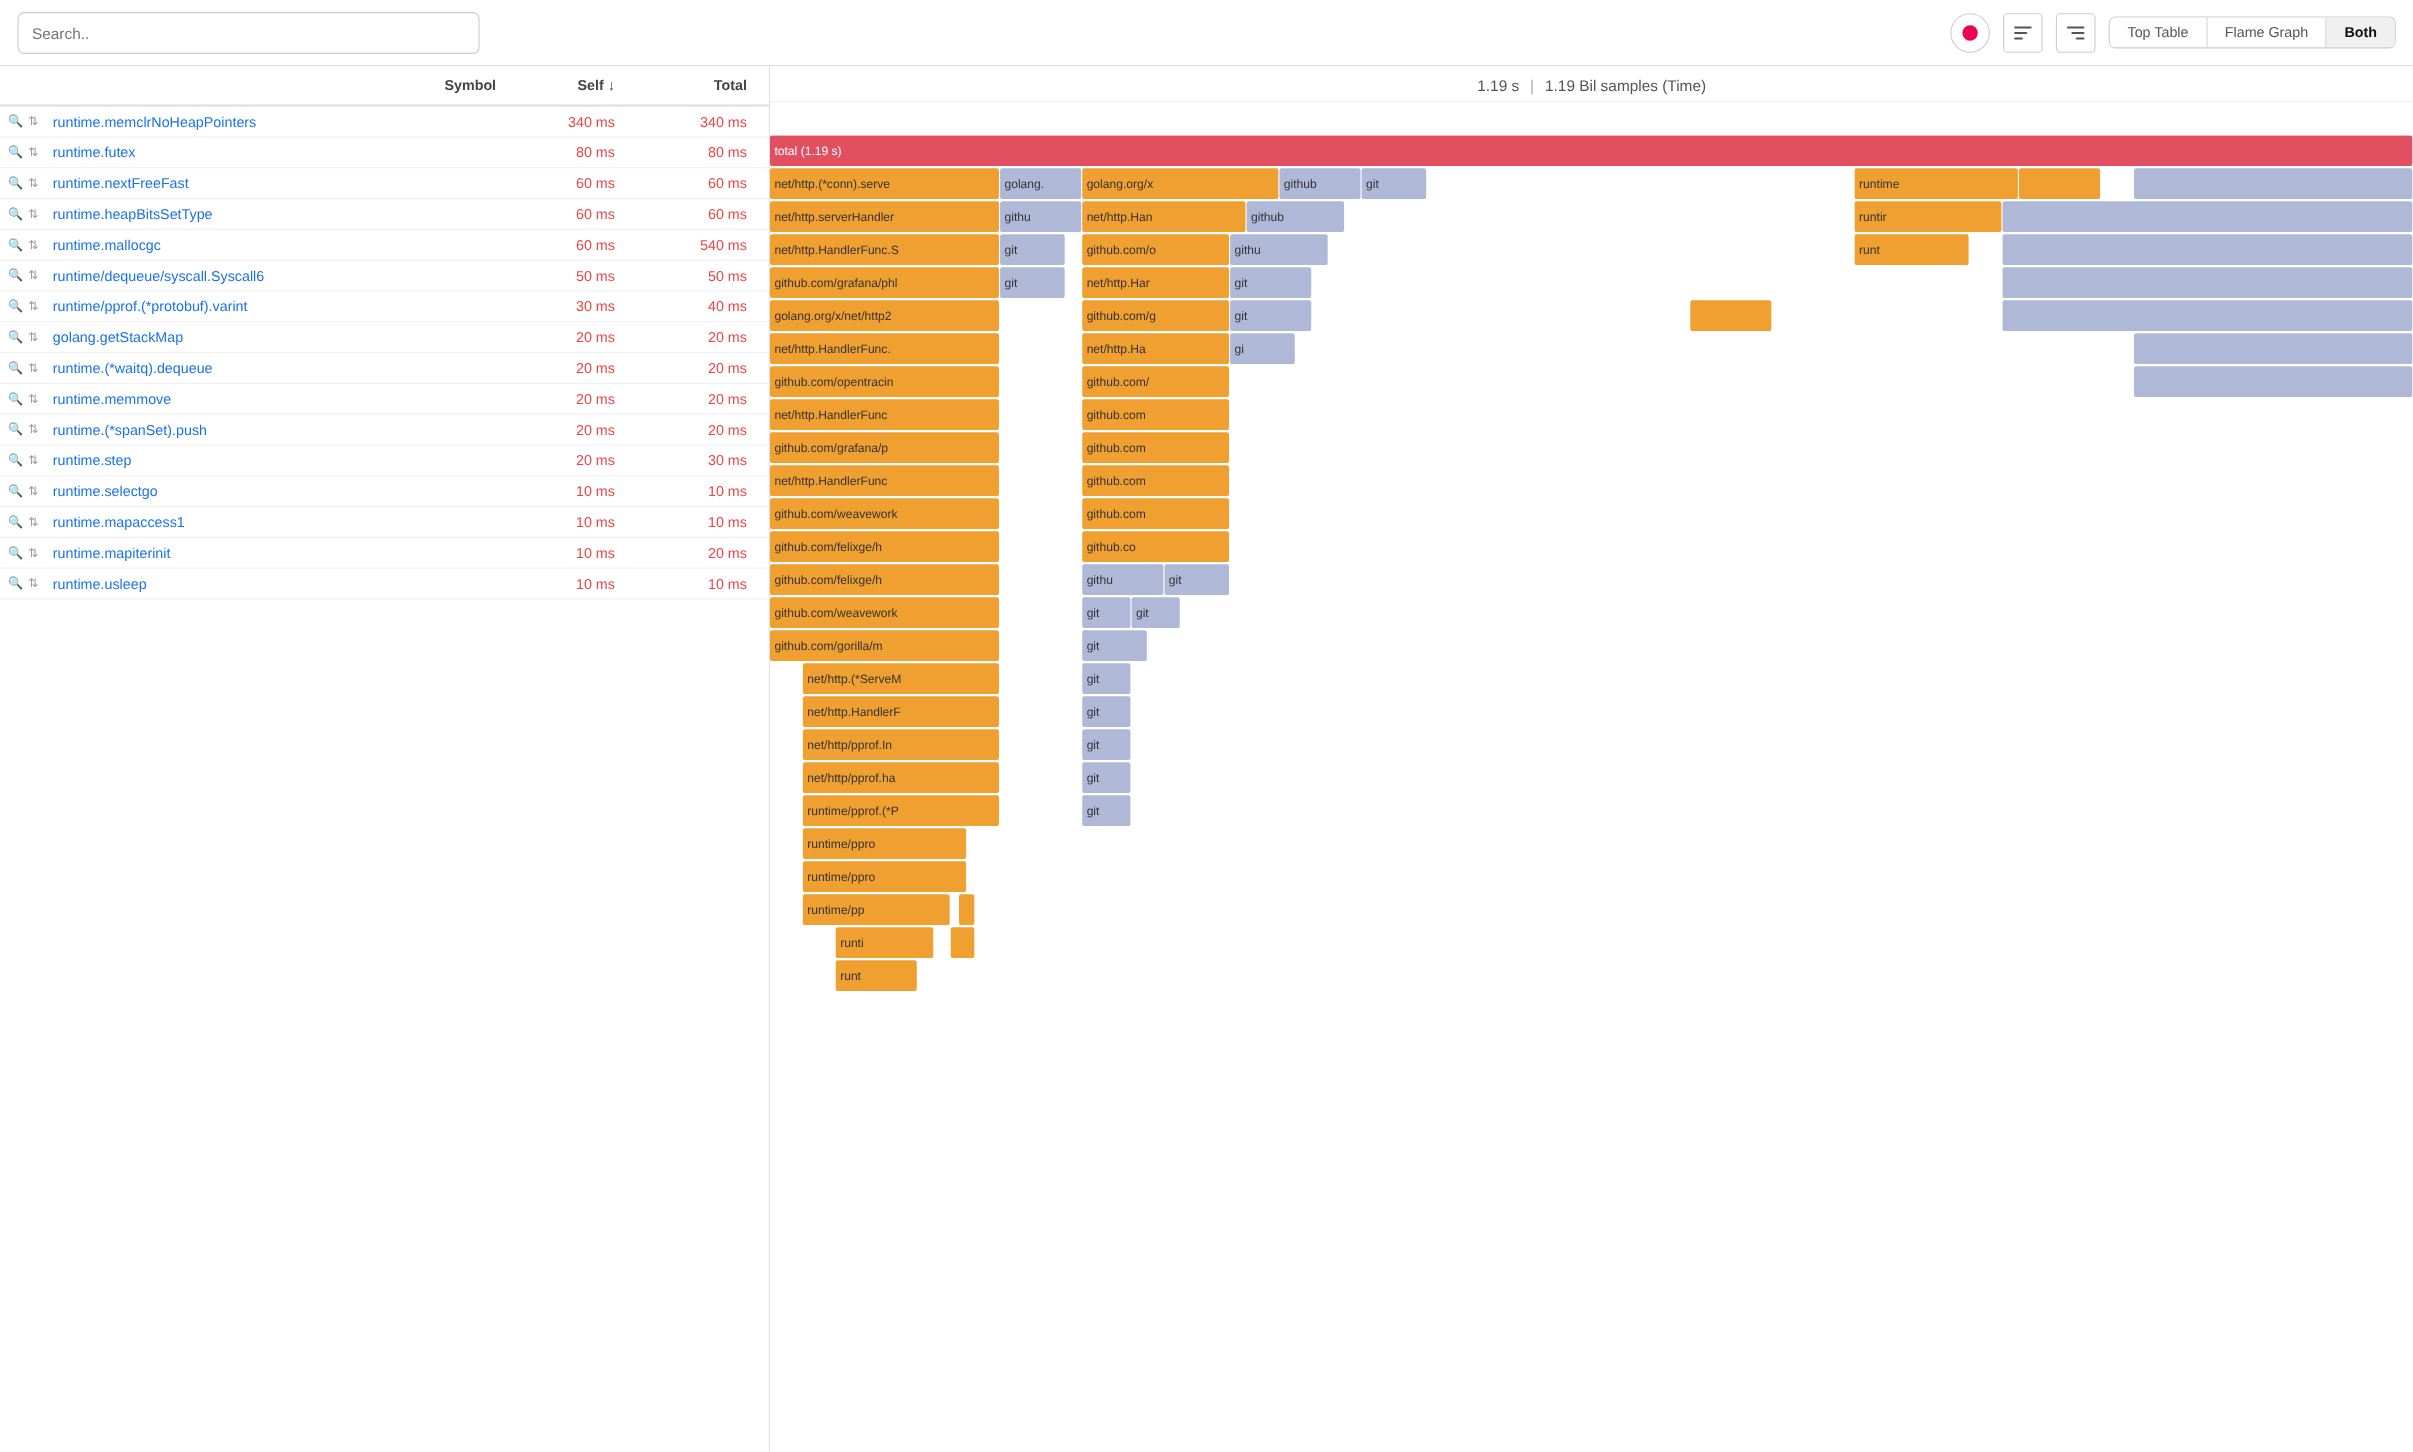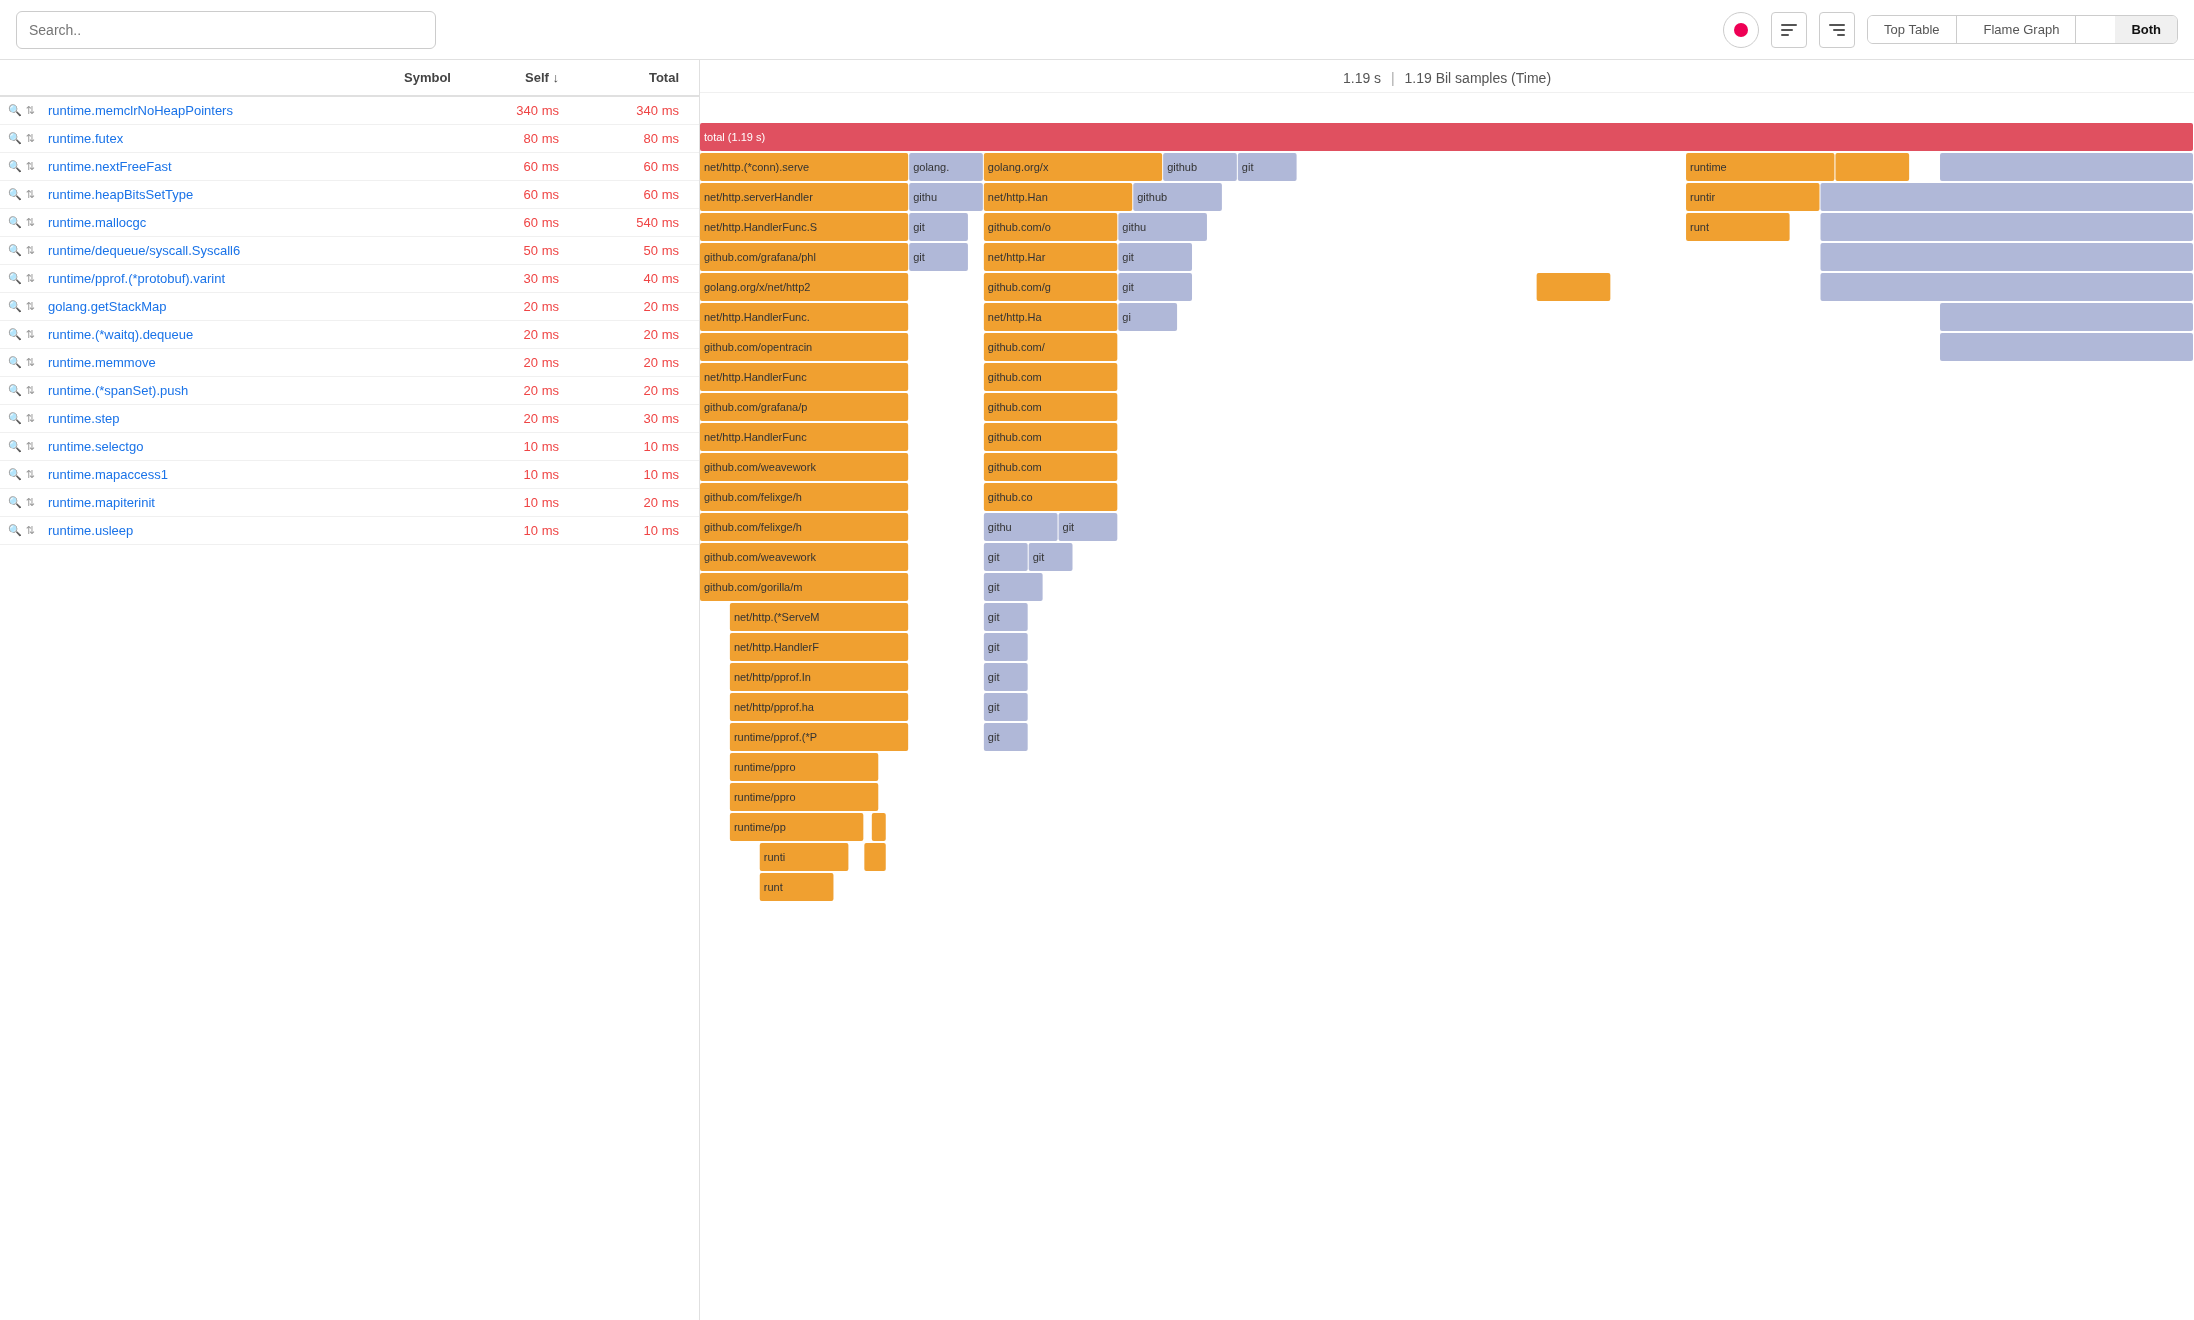--- a/index.html
+++ b/index.html
@@ -68,34 +68,32 @@
       align-items: center;
       justify-content: center;
       cursor: pointer;
     }
     .view-tabs {
       display: flex;
       align-items: flex-end;
       border: 1px solid #ccc;
       border-radius: 6px;
       overflow: hidden;
-      gap: 11px;
     }
     .view-tab {
       padding: 6px 16px;
       font-size: 13px;
       cursor: pointer;
       background: #fff;
       border: none;
       border-right: 1px solid #ccc;
       color: #555;
     }
     .view-tab:last-child {
       border-right: none;
-      margin-left: 28px;
     }
     .view-tab.active {
       background: #f0f0f0;
       font-weight: 700;
       color: #111;
     }
     
     .main {
       display: flex;
       flex: 1;

